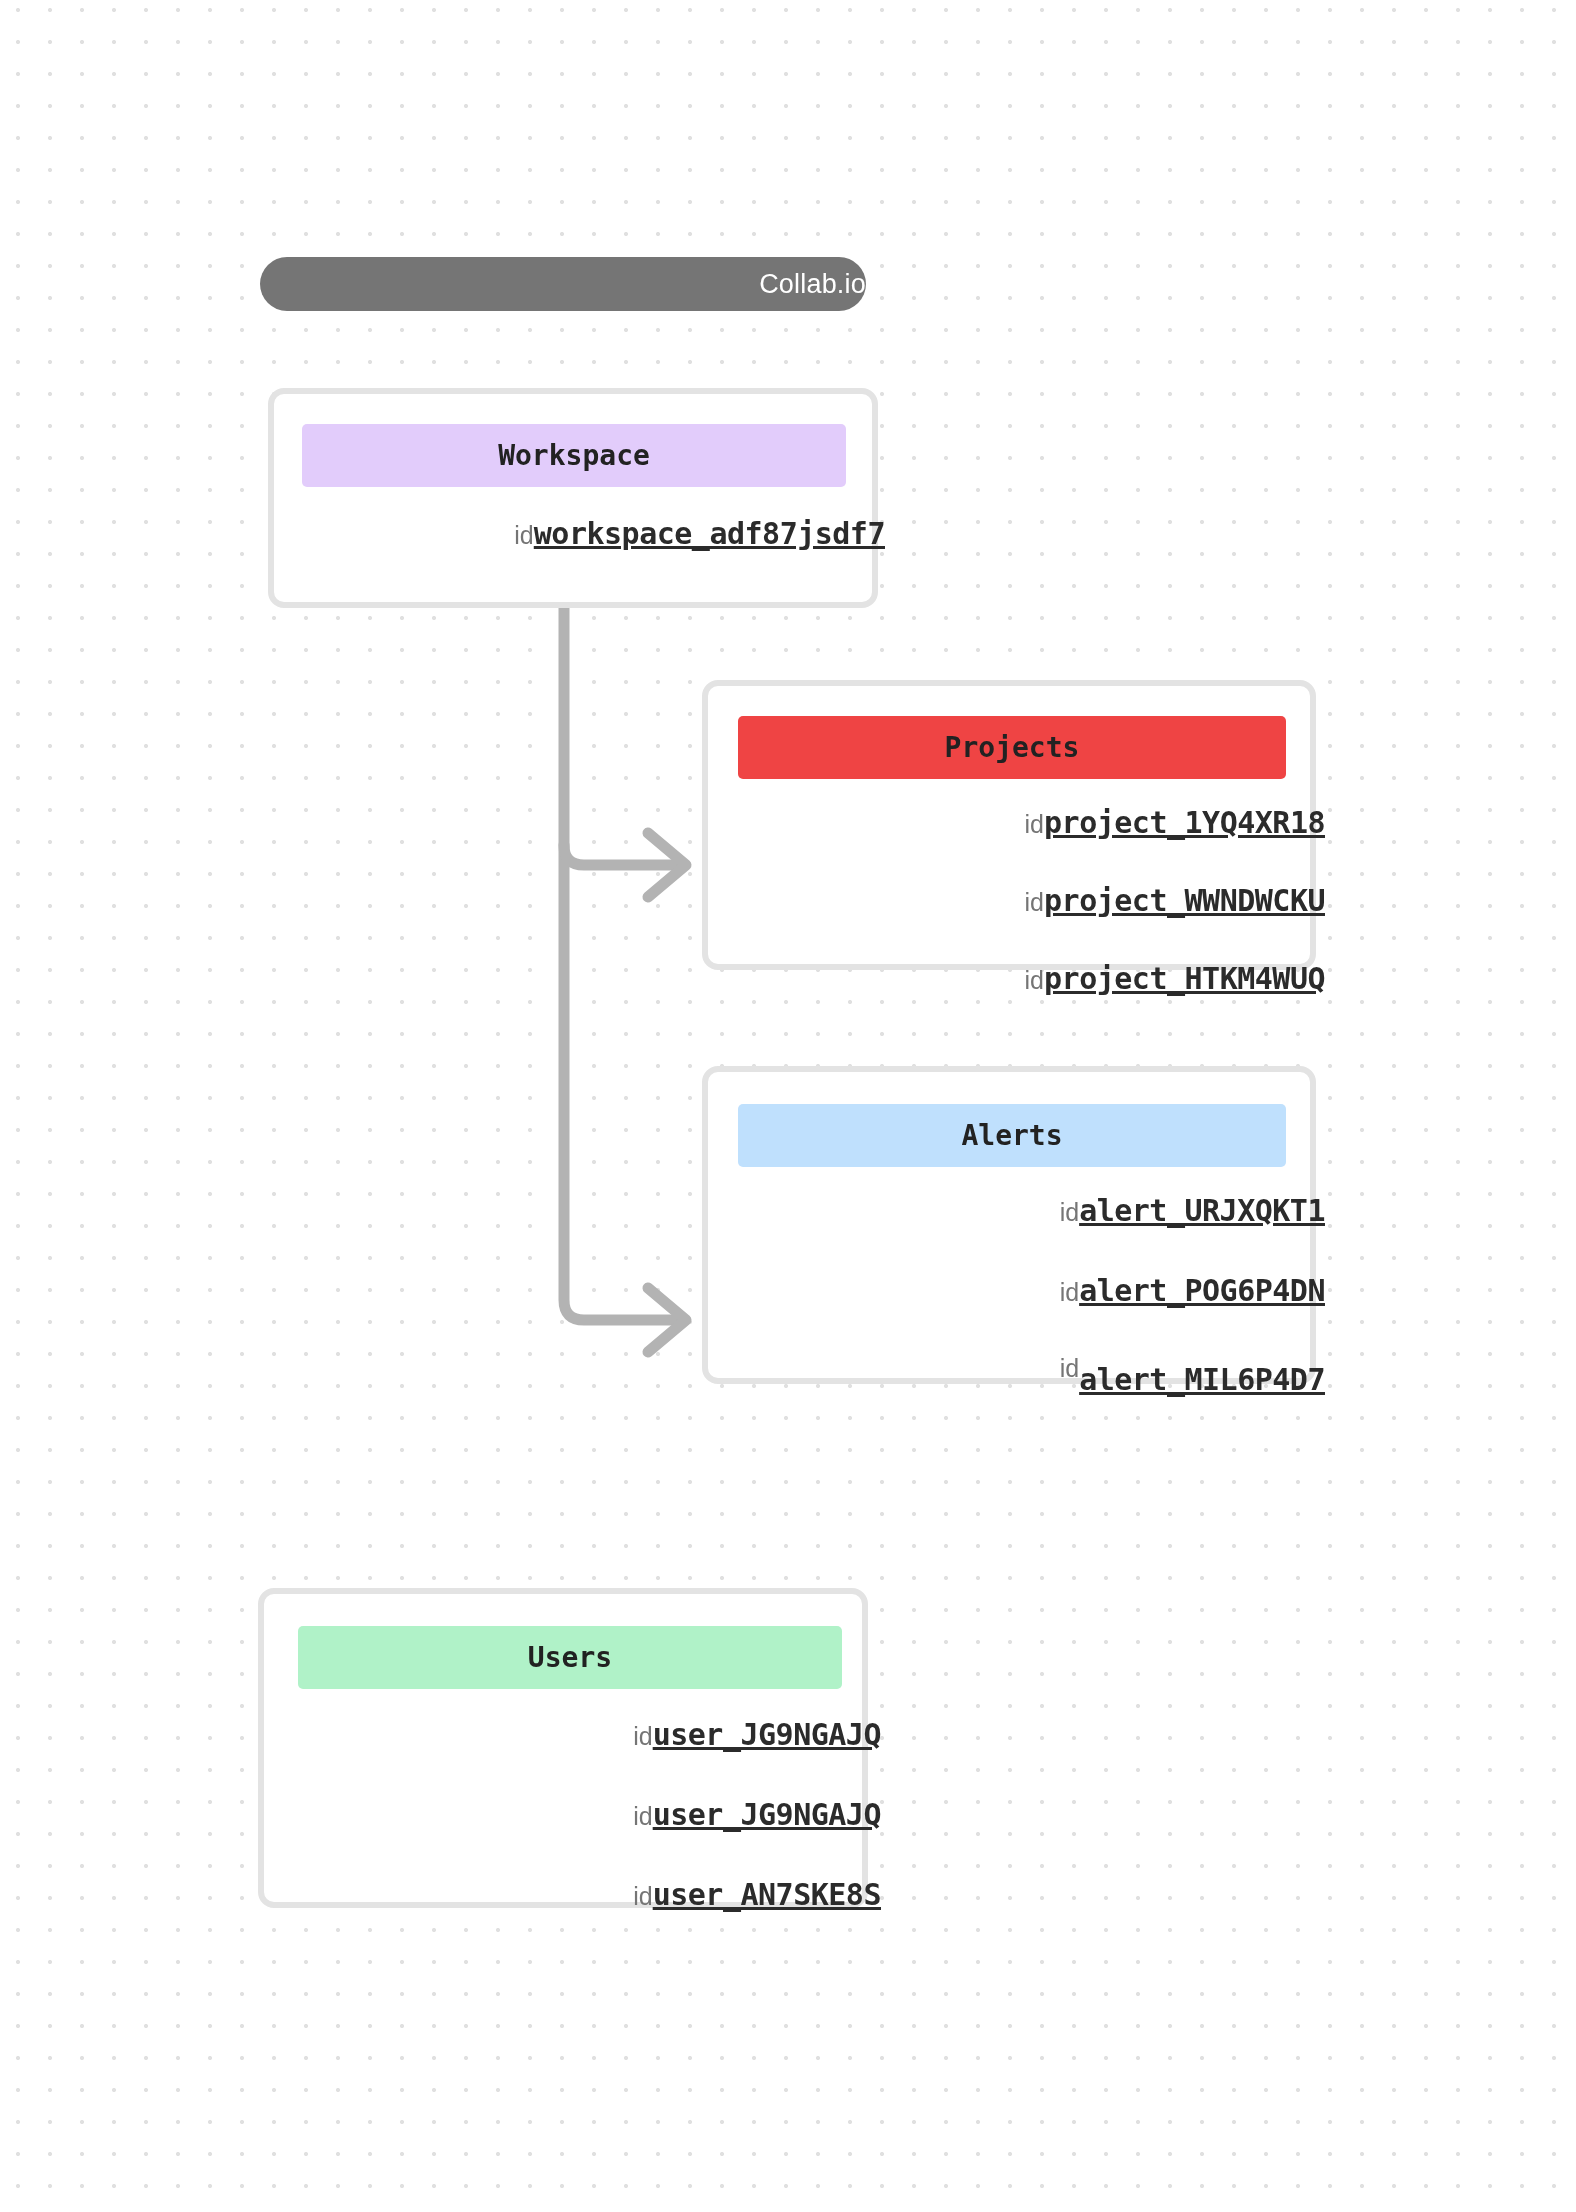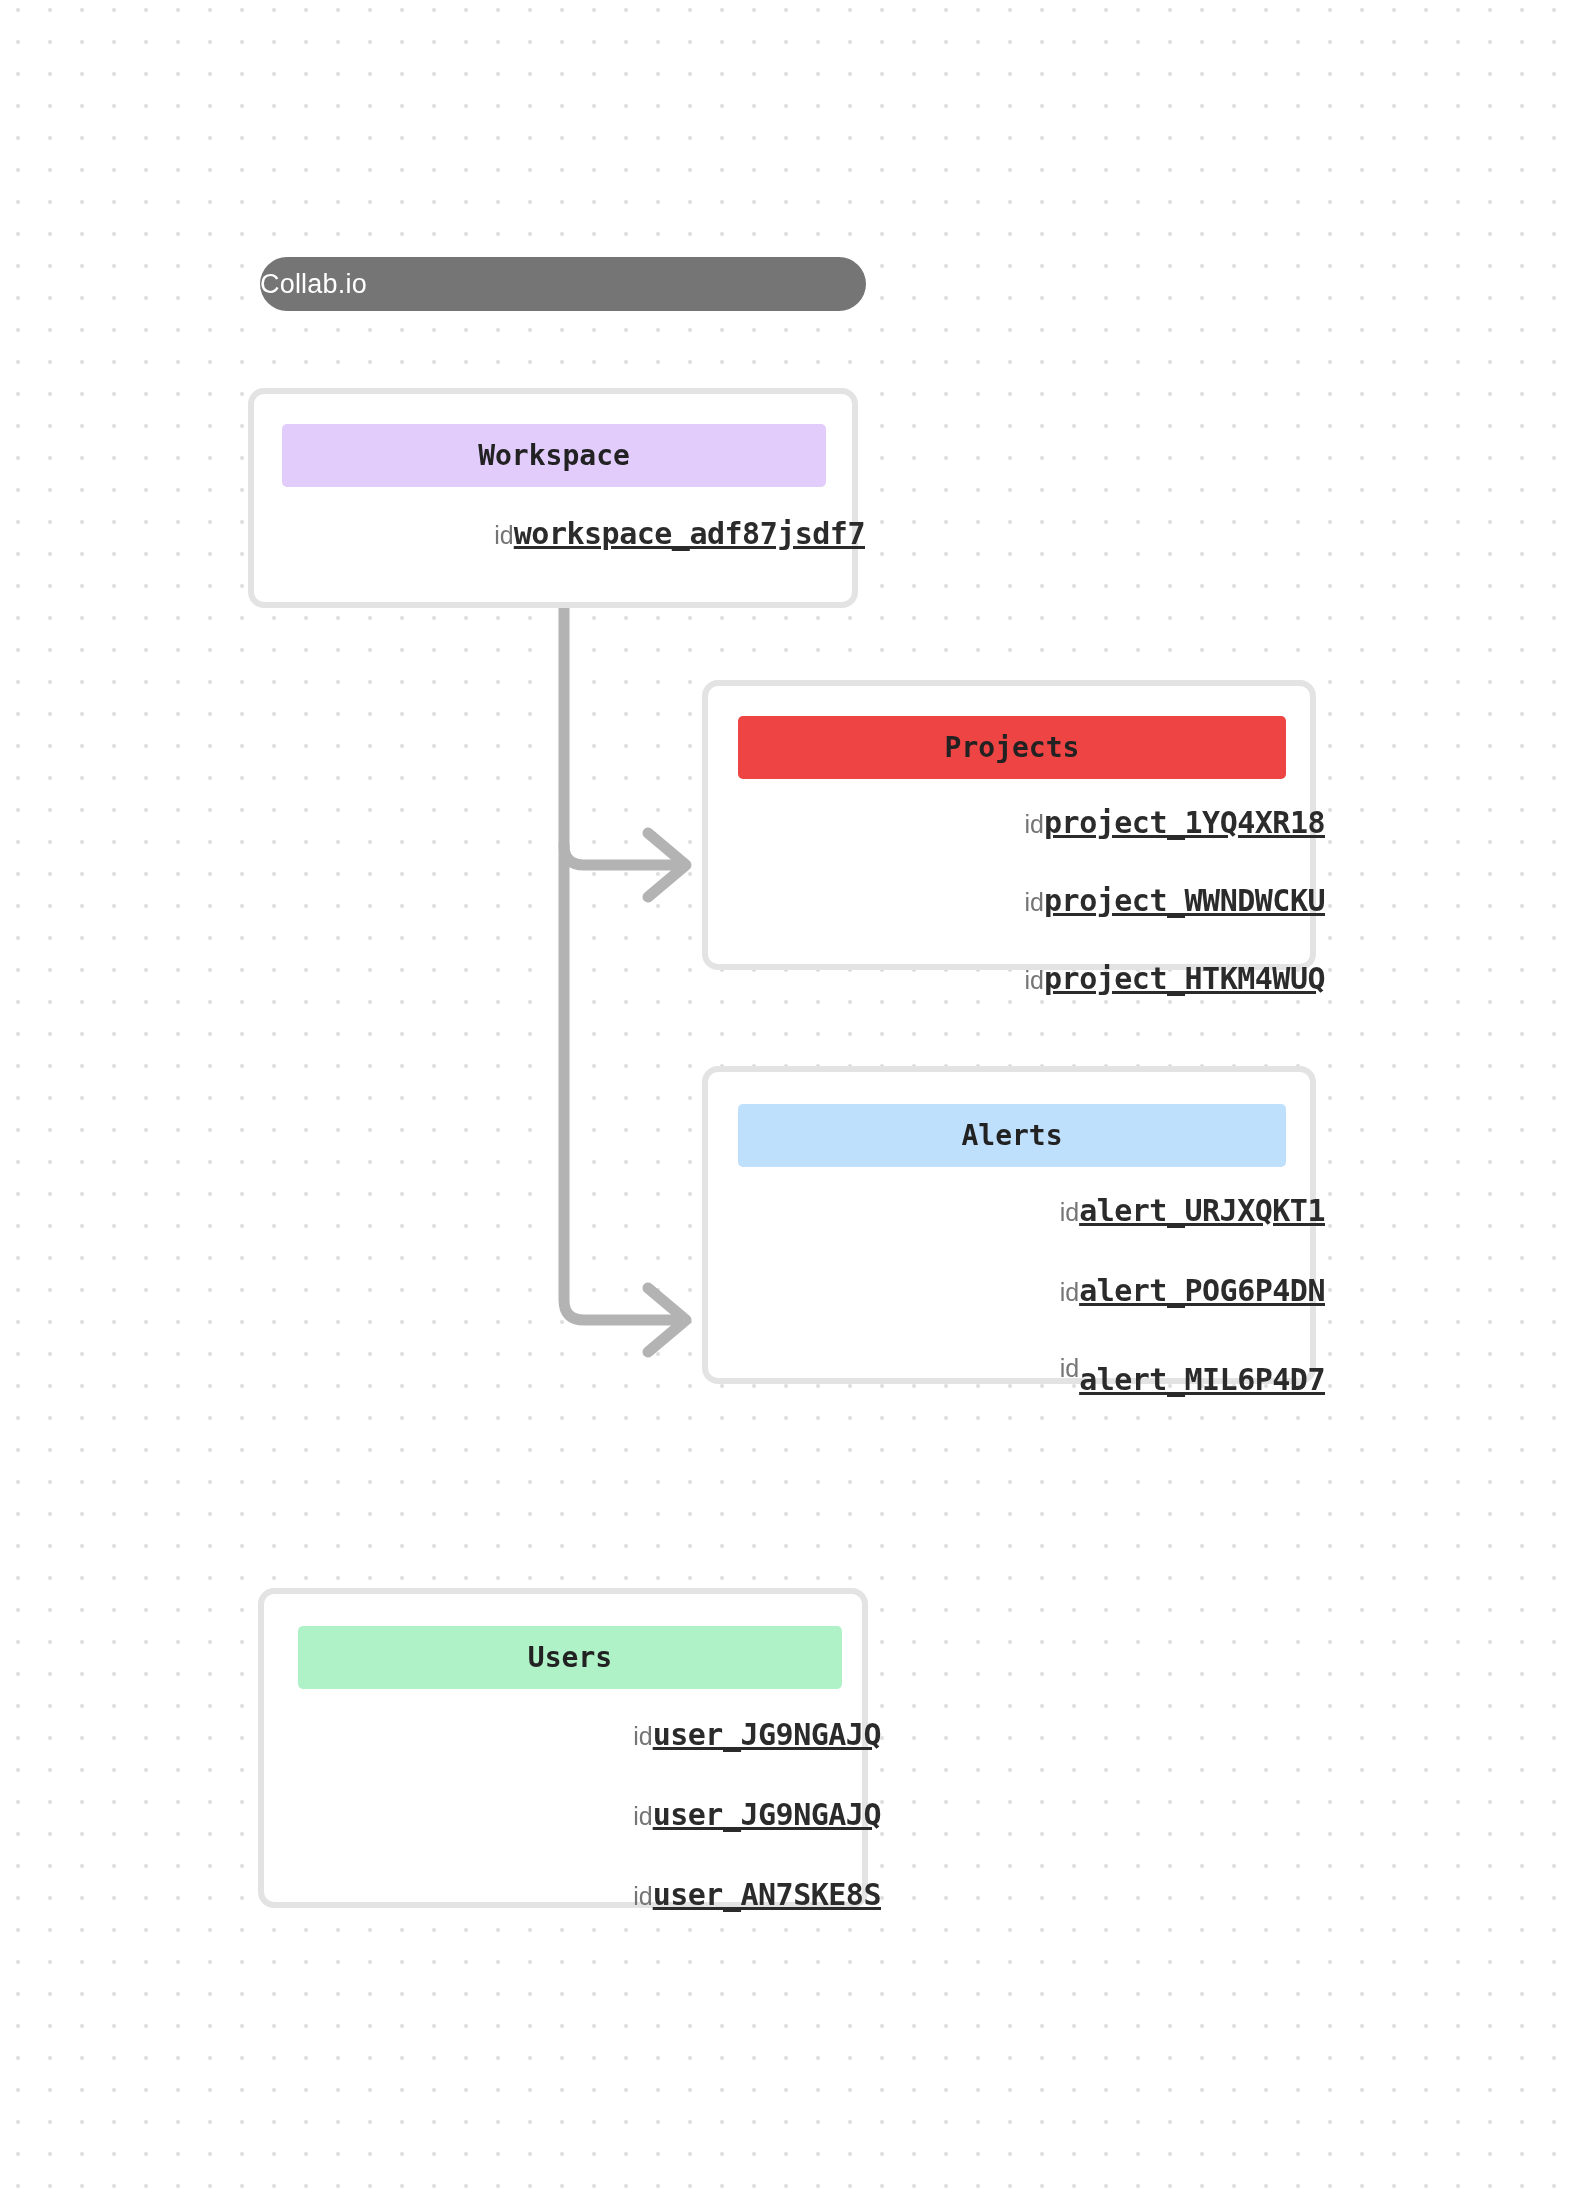--- a/index.html
+++ b/index.html
@@ -26,21 +26,21 @@
   .title-pill {
     position: absolute;
     left: 260px;
     top: 257px;
     width: 606px;
     height: 54px;
     background: #757575;
     border-radius: 27px;
     display: flex;
     align-items: center;
-    justify-content: flex-start;
+    justify-content: flex-end;
   }
   .title-pill-label {
     color: #ffffff;
     font-family: "Liberation Sans", sans-serif;
     font-size: 27px;
     letter-spacing: 0.2px;
     line-height: 1;
   }
 
   
@@ -85,21 +85,21 @@
     font-family: "DejaVu Sans Mono", monospace;
     font-size: 30px;
     font-weight: 700;
     color: #2b2b2b;
     line-height: 1;
     letter-spacing: -0.5px;
     text-decoration: underline;
   }
 
   
-  #card-workspace { left: 248px;  top: 388px;  width: 610px; height: 220px; }
+  #card-workspace { left: 268px;  top: 388px;  width: 610px; height: 220px; }
   #card-workspace .card-chip { left: 28px; top: 30px; width: 544px; background: #e2ccfb; }
   #card-workspace .row-0 { left: 28px; top: 125px; width: 544px; }
 
   #card-projects { left: 702px;  top: 680px;  width: 614px; height: 290px; }
   #card-projects .card-chip { left: 30px; top: 30px; width: 548px; background: #ef4444; }
   #card-projects .row-0 { left: 30px; top: 122px; width: 548px; }
   #card-projects .row-1 { left: 30px; top: 200px; width: 548px; }
   #card-projects .row-2 { left: 30px; top: 278px; width: 548px; }
 
   #card-alerts { left: 702px;  top: 1066px; width: 614px; height: 318px; }

